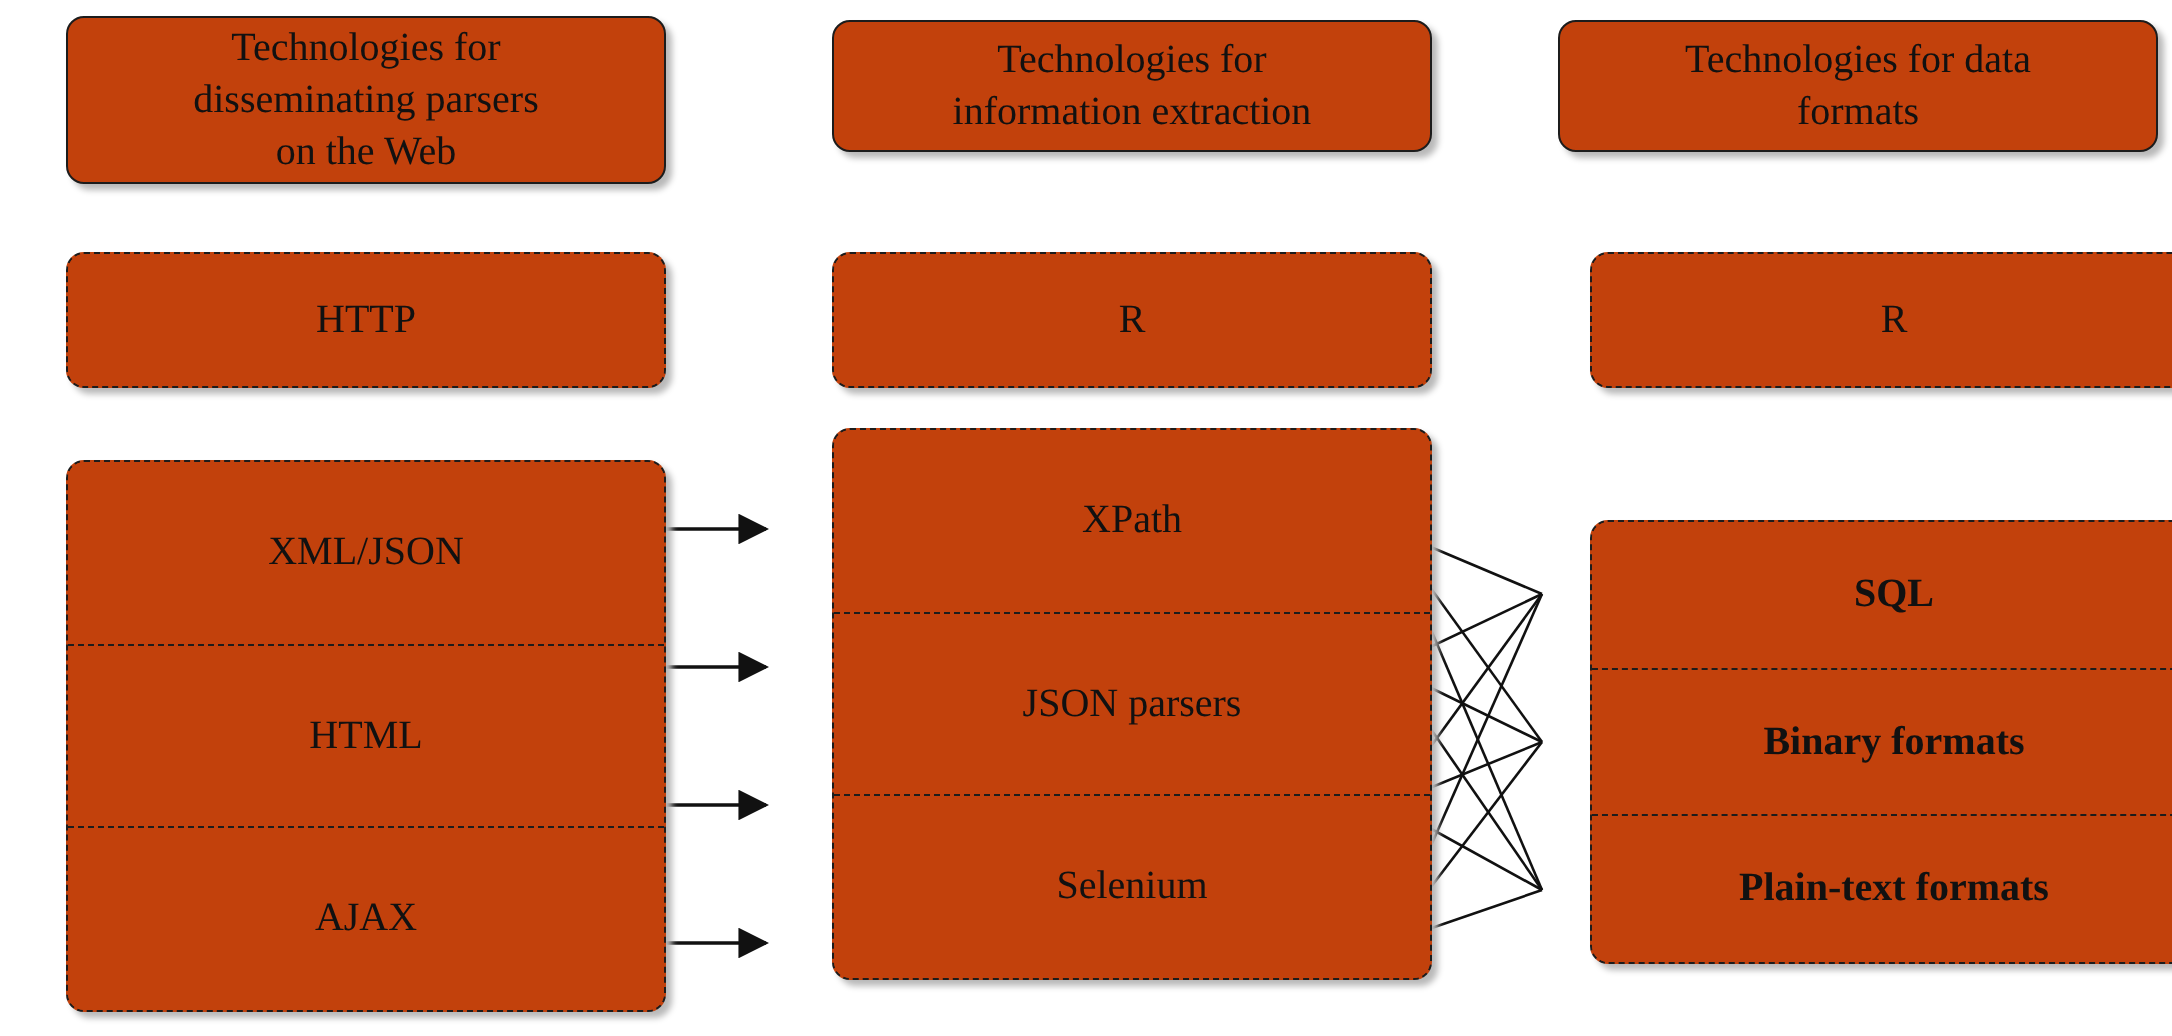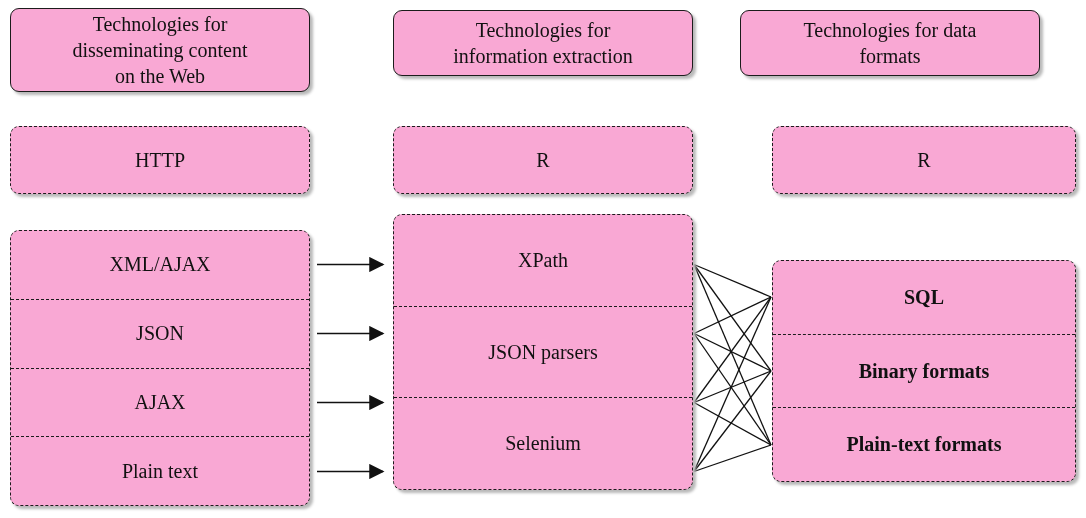--- a/index.html
+++ b/index.html
@@ -10,30 +10,31 @@
   }
   .canvas {
     position: relative;
     width: 1086px;
     height: 518px;
     background: #ffffff;
     overflow: hidden;
   }
   .box {
     position: absolute;
-    background: #f9a8d4;
+    background: #c2410c;
     border: 1.6px solid #1c1c1c;
     border-radius: 9px;
     box-shadow: 3px 3px 3px #b9b9b9;
     display: flex;
     flex-direction: column;
     align-items: center;
     justify-content: center;
     text-align: center;
     font-size: 20px;
+    margin-left: 23px;
   }
   .dashed { border-style: dashed; }
   .header-line { line-height: 26px; }
 
   .stack { justify-content: stretch; padding: 0; }
   .stack .row {
     flex: 1 1 0;
     width: 100%;
     display: flex;
     align-items: center;
@@ -45,21 +46,21 @@
   .hdr-0   { left: 10px;  top: 8px;   width: 300px; height: 84px; }
   .rbox-0  { left: 10px;  top: 126px; width: 300px; height: 68px; }
   .stack-0 { left: 10px;  top: 230px; width: 300px; height: 276px; }
 
   
   .hdr-1   { left: 393px; top: 10px;  width: 300px; height: 66px; }
   .rbox-1  { left: 393px; top: 126px; width: 300px; height: 68px; }
   .stack-1 { left: 393px; top: 214px; width: 300px; height: 276px; }
 
   
-  .hdr-2   { left: 740px; top: 10px;  width: 300px; height: 66px; text-align: center; }
+  .hdr-2   { left: 756px; top: 10px;  width: 300px; height: 66px; text-align: center; }
   .rbox-2  { left: 772px; top: 126px; width: 304px; height: 68px; }
   .stack-2 { left: 772px; top: 260px; width: 304px; height: 222px; font-weight: bold; }
 
   svg.connections {
     position: absolute;
     left: 0;
     top: 0;
     width: 1086px;
     height: 518px;
     pointer-events: none;
@@ -91,33 +92,32 @@
     <line x1="694" y1="402.5" x2="771" y2="297" stroke="#111111" stroke-width="1.3"></line>
     <line x1="694" y1="402.5" x2="771" y2="371" stroke="#111111" stroke-width="1.3"></line>
     <line x1="694" y1="402.5" x2="771" y2="445" stroke="#111111" stroke-width="1.3"></line>
     <line x1="694" y1="471.5" x2="771" y2="297" stroke="#111111" stroke-width="1.3"></line>
     <line x1="694" y1="471.5" x2="771" y2="371" stroke="#111111" stroke-width="1.3"></line>
     <line x1="694" y1="471.5" x2="771" y2="445" stroke="#111111" stroke-width="1.3"></line>
   </svg>
 
   <div class="box hdr-0">
     <div class="header-line">Technologies for</div>
-    <div class="header-line">disseminating content</div>
+    <div class="header-line">disseminating parsers</div>
     <div class="header-line">on the Web</div>
   </div>
 
   <div class="box dashed rbox-0">
     <div>HTTP</div>
   </div>
 
   <div class="box dashed stack stack-0">
-    <div class="row">XML/AJAX</div>
-    <div class="row">JSON</div>
+    <div class="row">XML/JSON</div>
+    <div class="row">HTML</div>
     <div class="row">AJAX</div>
-    <div class="row">Plain text</div>
   </div>
 
   <div class="box hdr-1">
     <div class="header-line">Technologies for</div>
     <div class="header-line">information extraction</div>
   </div>
 
   <div class="box dashed rbox-1">
     <div>R</div>
   </div>

